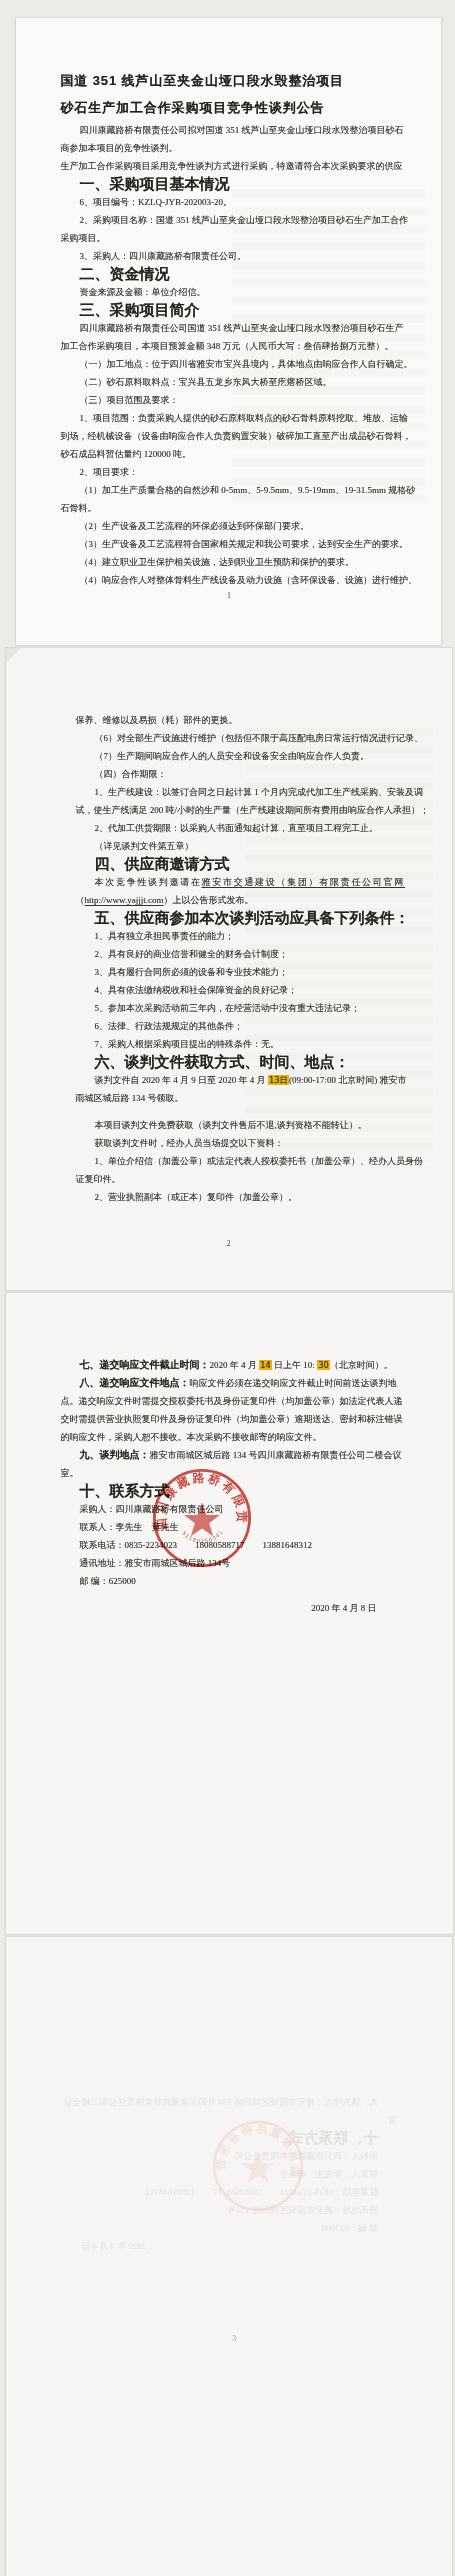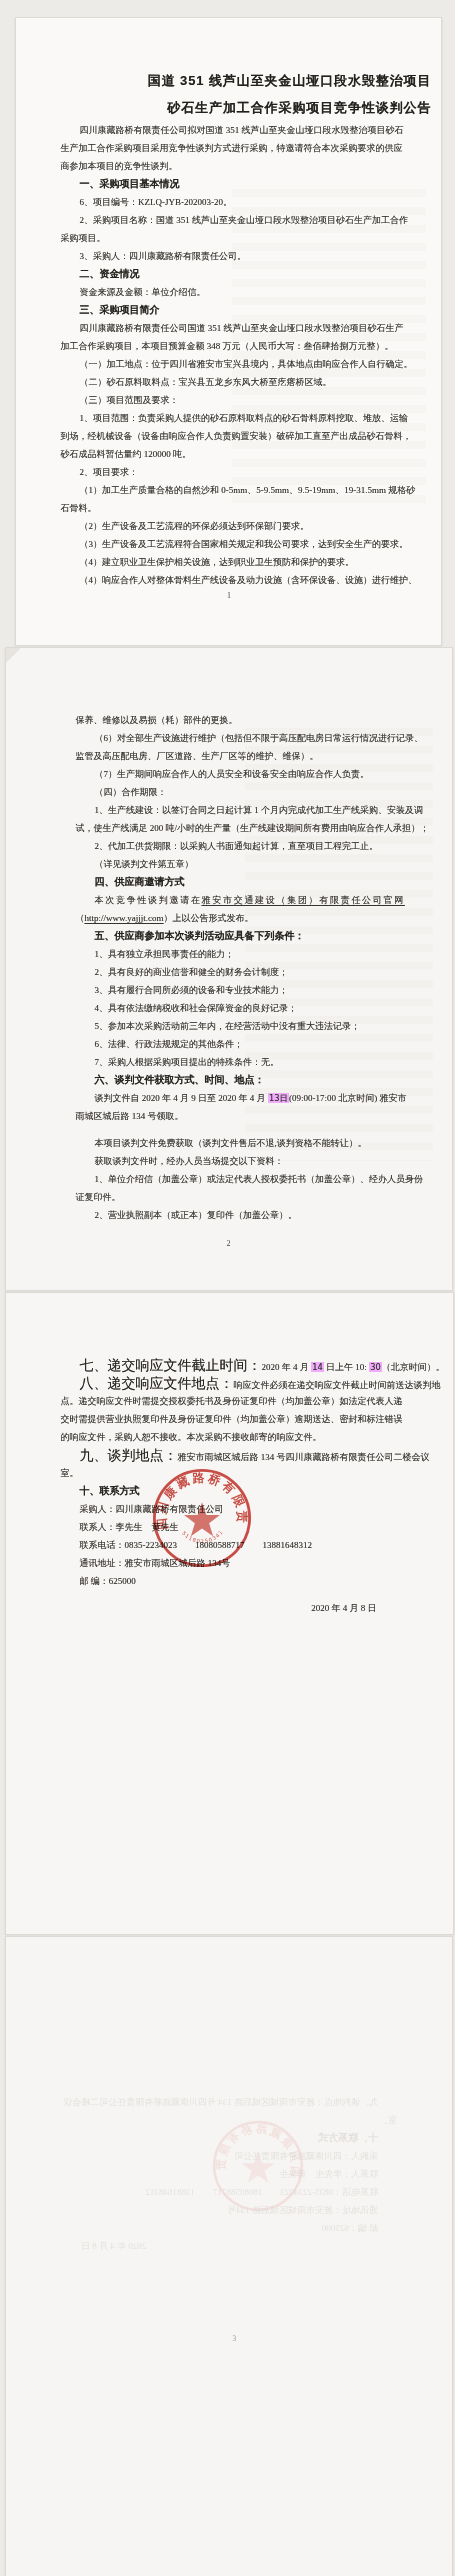--- a/index.html
+++ b/index.html
@@ -22,29 +22,29 @@
   .content{position:absolute;width:371px;}
   #p1 .content{left:44px;top:49px;}
   #p2 .content{left:70px;top:63px;}
   #p3 .content{left:55px;top:63px;}
   .line{
     font-size:9px;line-height:18px;height:18px;
     color:#36342f;white-space:nowrap;
     text-shadow:0 0 0.3px rgba(60,55,50,.55);
   }
   .ind{text-indent:19px;}
-  .h{font-family:"Liberation Sans","DejaVu Sans",sans-serif;font-weight:bold;font-size:10px;color:#26241f;}
+  .h{font-family:"Liberation Sans","DejaVu Sans",sans-serif;font-weight:bold;font-size:15px;color:#26241f;}
   .t1{
     font-family:"Liberation Sans","DejaVu Sans",sans-serif;font-weight:bold;
-    font-size:13px;line-height:27px;height:27px;text-align:right;
+    font-size:13px;line-height:27px;height:27px;text-align:left;
     letter-spacing:0.9px;color:#23211c;
   }
-  .b-run{font-family:"Liberation Sans","DejaVu Sans",sans-serif;font-weight:normal;font-size:14px;color:#26241f;}
+  .b-run{font-family:"Liberation Sans","DejaVu Sans",sans-serif;font-weight:bold;font-size:10px;color:#26241f;}
   .u{text-decoration:underline;text-underline-offset:2.3px;}
-  .patch{font-family:"DejaVu Sans",sans-serif;font-size:8.3px;background:#f0abfc;padding:0 1.1px;}
+  .patch{font-family:"DejaVu Sans",sans-serif;font-size:8.3px;background:#eab308;padding:0 1.1px;}
   .sp{letter-spacing:1.7px;}
   .mt16{margin-top:9px;}
   .date{text-align:right;width:316px;}
   .pagenum{
     position:absolute;left:0;right:0;text-align:center;
     font:8px/10.2px "Liberation Serif","DejaVu Serif",serif;color:#4a4844;
   }
   #p1 .pagenum{top:573px;}
   #p2 .pagenum{top:591px;}
   
@@ -86,22 +86,22 @@
 </style>
 </head>
 <body>
 
 <div class="page" id="p1">
   <div class="bleed" style="left:216px;top:171px;width:194px;height:319px;"></div>
   <div class="content">
       <div class="line t1">国道 351 线芦山至夹金山垭口段水毁整治项目</div>
       <div class="line t1">砂石生产加工合作采购项目竞争性谈判公告</div>
       <div class="line ind">四川康藏路桥有限责任公司拟对国道 351 线芦山至夹金山垭口段水毁整治项目砂石</div>
+      <div class="line ">商参加本项目的竞争性谈判。</div>
       <div class="line ">生产加工合作采购项目采用竞争性谈判方式进行采购，特邀请符合本次采购要求的供应</div>
-      <div class="line ">商参加本项目的竞争性谈判。</div>
       <div class="line h ind">一、采购项目基本情况</div>
       <div class="line ind">6、项目编号：KZLQ-JYB-202003-20。</div>
       <div class="line ind">2、采购项目名称：国道 351 线芦山至夹金山垭口段水毁整治项目砂石生产加工合作</div>
       <div class="line ">采购项目。</div>
       <div class="line ind">3、采购人：四川康藏路桥有限责任公司。</div>
       <div class="line h ind">二、资金情况</div>
       <div class="line ind">资金来源及金额：单位介绍信。</div>
       <div class="line h ind">三、采购项目简介</div>
       <div class="line ind">四川康藏路桥有限责任公司国道 351 线芦山至夹金山垭口段水毁整治项目砂石生产</div>
       <div class="line ">加工合作采购项目，本项目预算金额 348 万元（人民币大写：叁佰肆拾捌万元整）。</div>
@@ -121,21 +121,20 @@
     </div>
   <div class="pagenum">1</div>
 </div>
 
 <div class="page" id="p2">
   <div class="corner-fold"></div>
   <div class="bleed" style="left:239px;top:80px;width:188px;height:433px;"></div>
   <div class="content">
       <div class="line ">保养、维修以及易损（耗）部件的更换。</div>
       <div class="line ind">（6）对全部生产设施进行维护（包括但不限于高压配电房日常运行情况进行记录、</div>
-      <div class="line ">监管及高压配电房、厂区道路、生产厂区等的维护、维保）。</div>
       <div class="line ind">（7）生产期间响应合作人的人员安全和设备安全由响应合作人负责。</div>
       <div class="line ind">（四）合作期限：</div>
       <div class="line ind">1、生产线建设：以签订合同之日起计算 1 个月内完成代加工生产线采购、安装及调</div>
       <div class="line ">试，使生产线满足 200 吨/小时的生产量（生产线建设期间所有费用由响应合作人承担）；</div>
       <div class="line ind">2、代加工供货期限：以采购人书面通知起计算，直至项目工程完工止。</div>
       <div class="line ind">（详见谈判文件第五章）</div>
       <div class="line h ind">四、供应商邀请方式</div>
       <div class="line ind sp"><span>本次竞争性谈判邀请在</span><span class="u">雅安市交通建设（集团）有限责任公司官网</span></div>
       <div class="line "><span>（</span><span class="u">http://www.yajjjt.com</span><span>）上以公告形式发布。</span></div>
       <div class="line h ind">五、供应商参加本次谈判活动应具备下列条件：</div>

